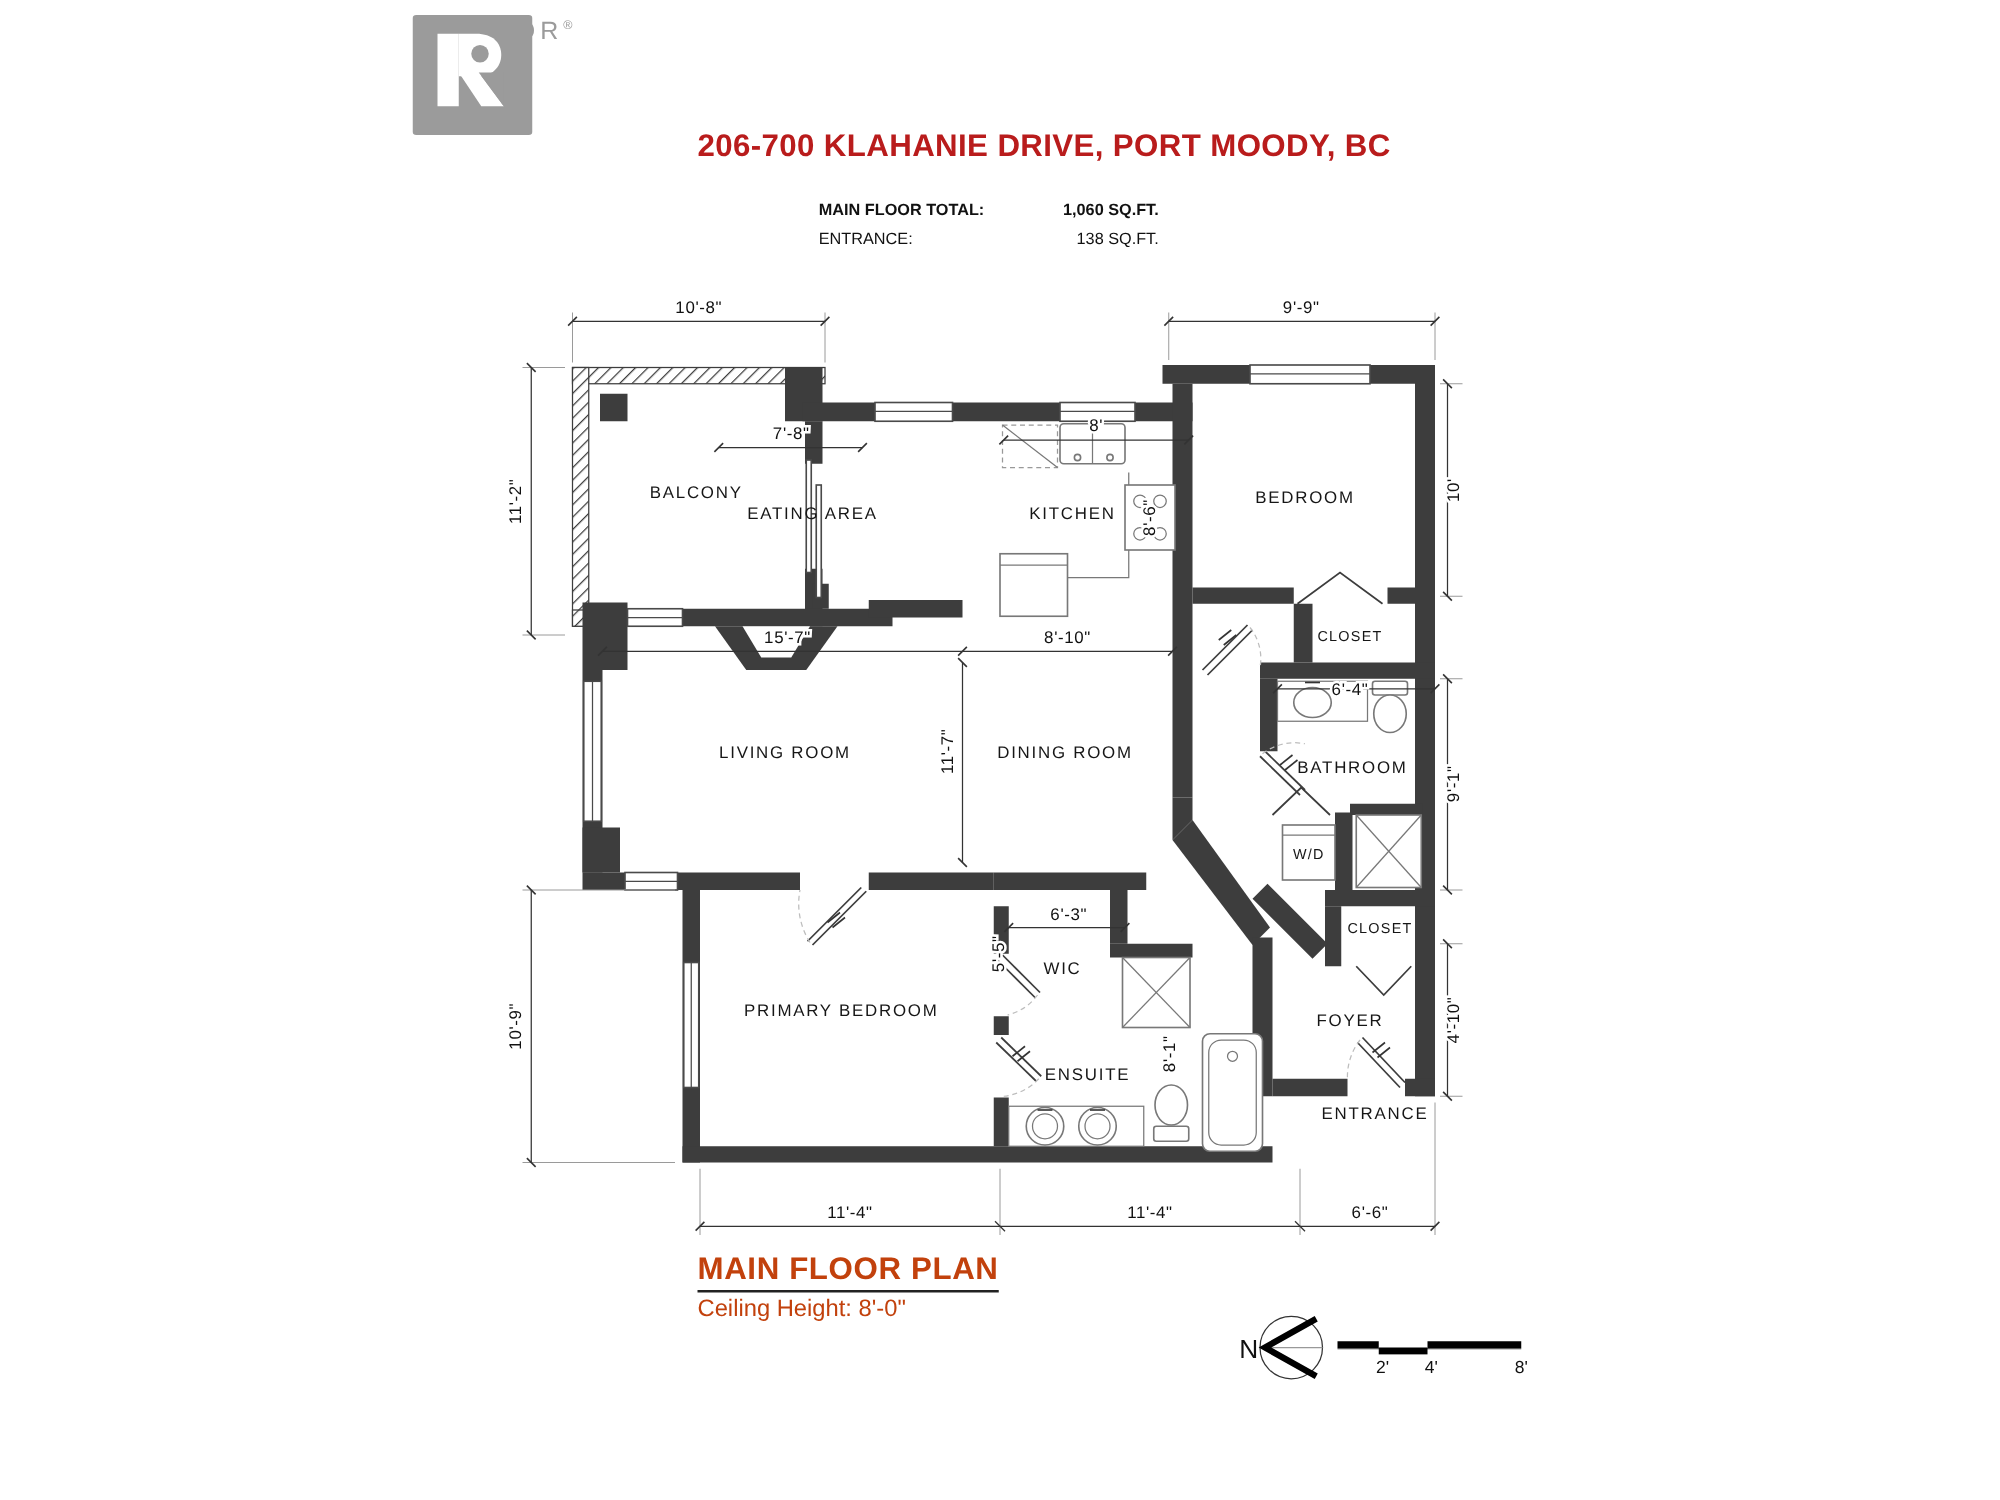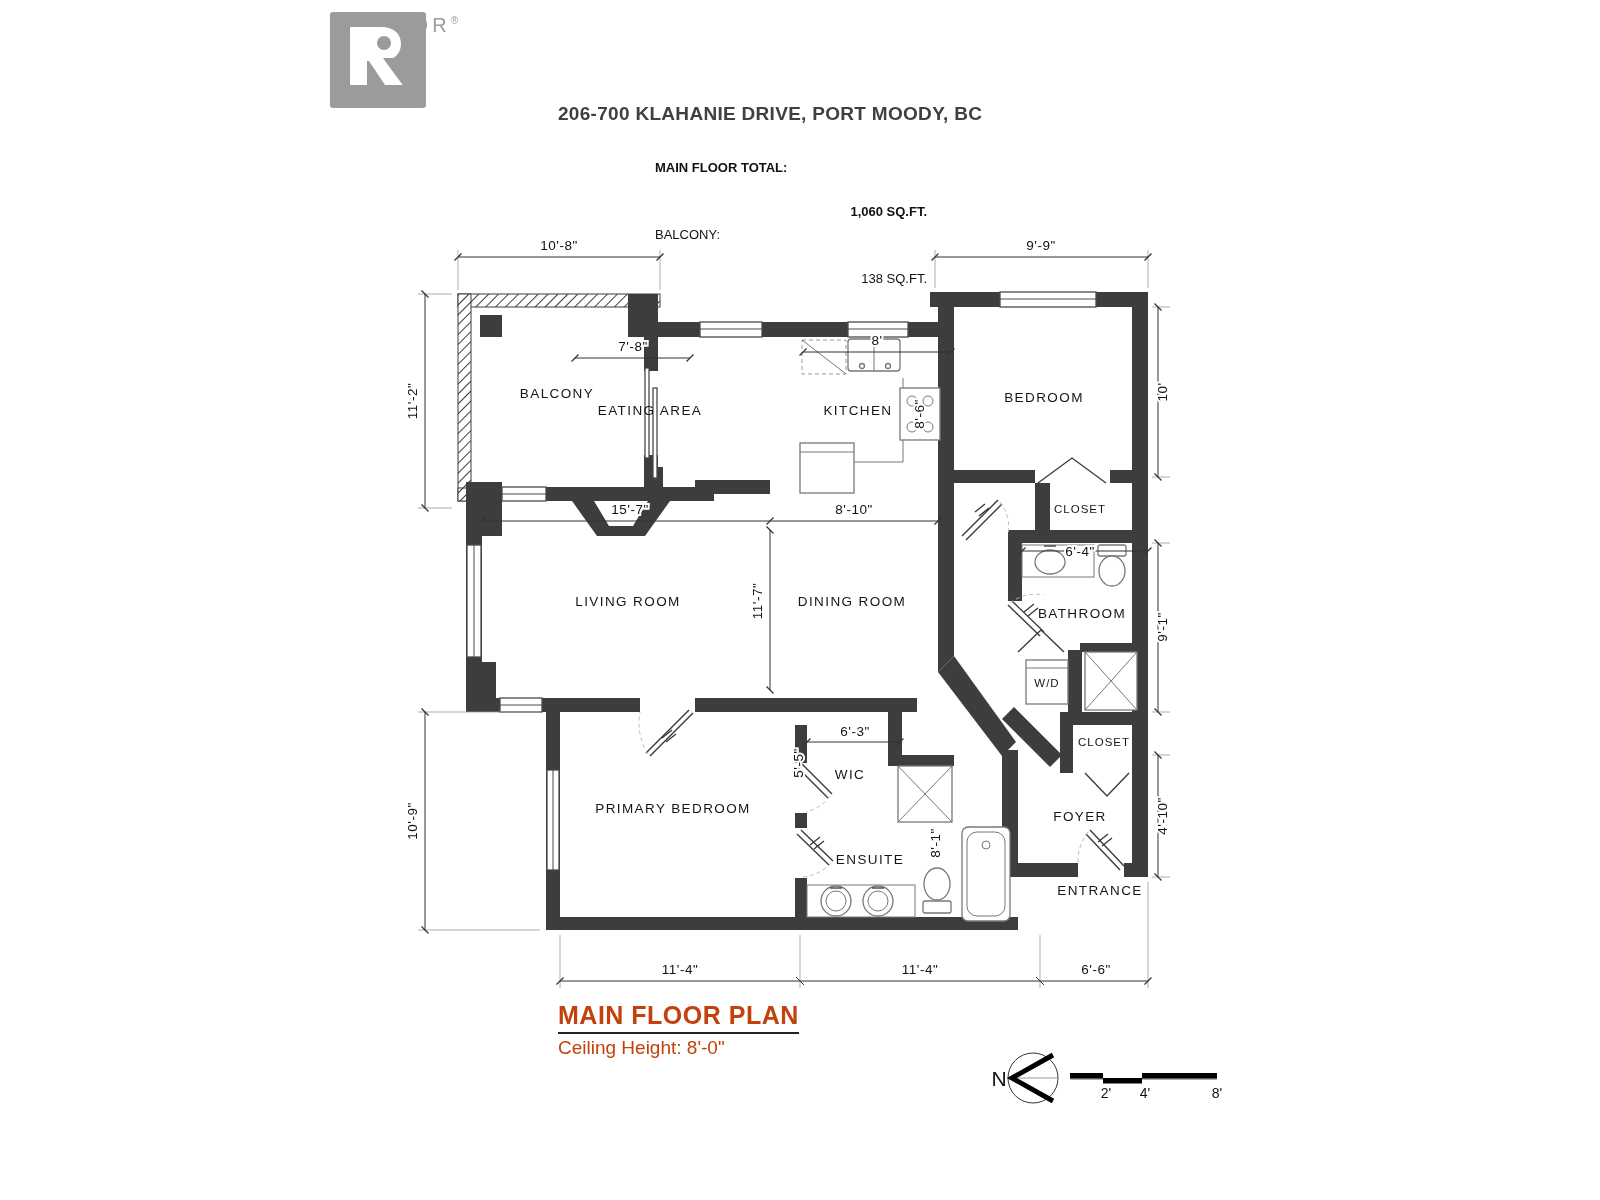--- a/index.html
+++ b/index.html
@@ -1,25 +1,25 @@
 <!DOCTYPE html>
 <html><head>
 <meta charset="utf-8">
 <style>
   html,body{margin:0;padding:0;background:#fff;}
   .canvas{position:relative;width:1600px;height:1200px;background:#fff;overflow:hidden;
           font-family:"Liberation Sans",sans-serif;color:#161616;}
   .logo-wrap{position:absolute;left:330px;top:12px;width:120px;}
   .logo-word{font-size:20px;letter-spacing:4px;color:#9b9b9b;margin-top:2px;}
   .logo-word sup{font-size:10px;}
-  .title{position:absolute;left:558px;top:103px;font-size:19px;font-weight:bold;letter-spacing:0.3px;color:#404040;}
+  .title{position:absolute;left:558px;top:103px;font-size:25px;font-weight:bold;letter-spacing:0.3px;color:#b91c1c;}
   .stats{position:absolute;left:655px;top:156px;font-size:13px;color:#111;}
   .stats .row{display:flex;line-height:23px;}
   .stats .lab{width:172px;}
-  .stats .val{width:100px;text-align:right;margin-top:44px;}
+  .stats .val{width:100px;text-align:right;}
   .b{font-weight:bold;}
   .footer{position:absolute;left:558px;top:1001px;color:#c2410c;}
   .plan-title{font-size:25px;font-weight:600;letter-spacing:0.5px;border-bottom:2px solid #222;
               padding-bottom:2px;display:inline-block;}
   .ceiling{font-size:19px;padding-top:3px;}
   svg{position:absolute;left:0;top:0;}
   .wall{fill:#3d3d3d;}
   .hw{fill:url(#hatch);stroke:#3d3d3d;stroke-width:1;}
   .win{fill:#fff;stroke:#4a4a4a;stroke-width:1.3;}
   .winline{stroke:#4a4a4a;stroke-width:1;}
@@ -55,21 +55,21 @@
     <div class="logo-word"><span>REALTOR</span><sup>®</sup></div>
   </div>
 
   <div class="title">206-700 KLAHANIE DRIVE, PORT MOODY, BC</div>
   <div class="stats">
     <div class="row">
       <span class="lab b">MAIN FLOOR TOTAL:</span>
       <span class="val b">1,060 SQ.FT.</span>
     </div>
     <div class="row">
-      <span class="lab">BALCONY:</span>
+      <span class="lab">ENTRANCE:</span>
       <span class="val">138 SQ.FT.</span>
     </div>
   </div>
 
   <svg width="1600" height="1200" viewBox="0 0 1600 1200">
     <defs>
       <pattern id="hatch" width="7" height="7" patternUnits="userSpaceOnUse" patternTransform="rotate(45)">
         <rect width="7" height="7" fill="#fff"></rect>
         <line x1="0" y1="0" x2="0" y2="7" stroke="#3d3d3d" stroke-width="2"></line>
       </pattern>

